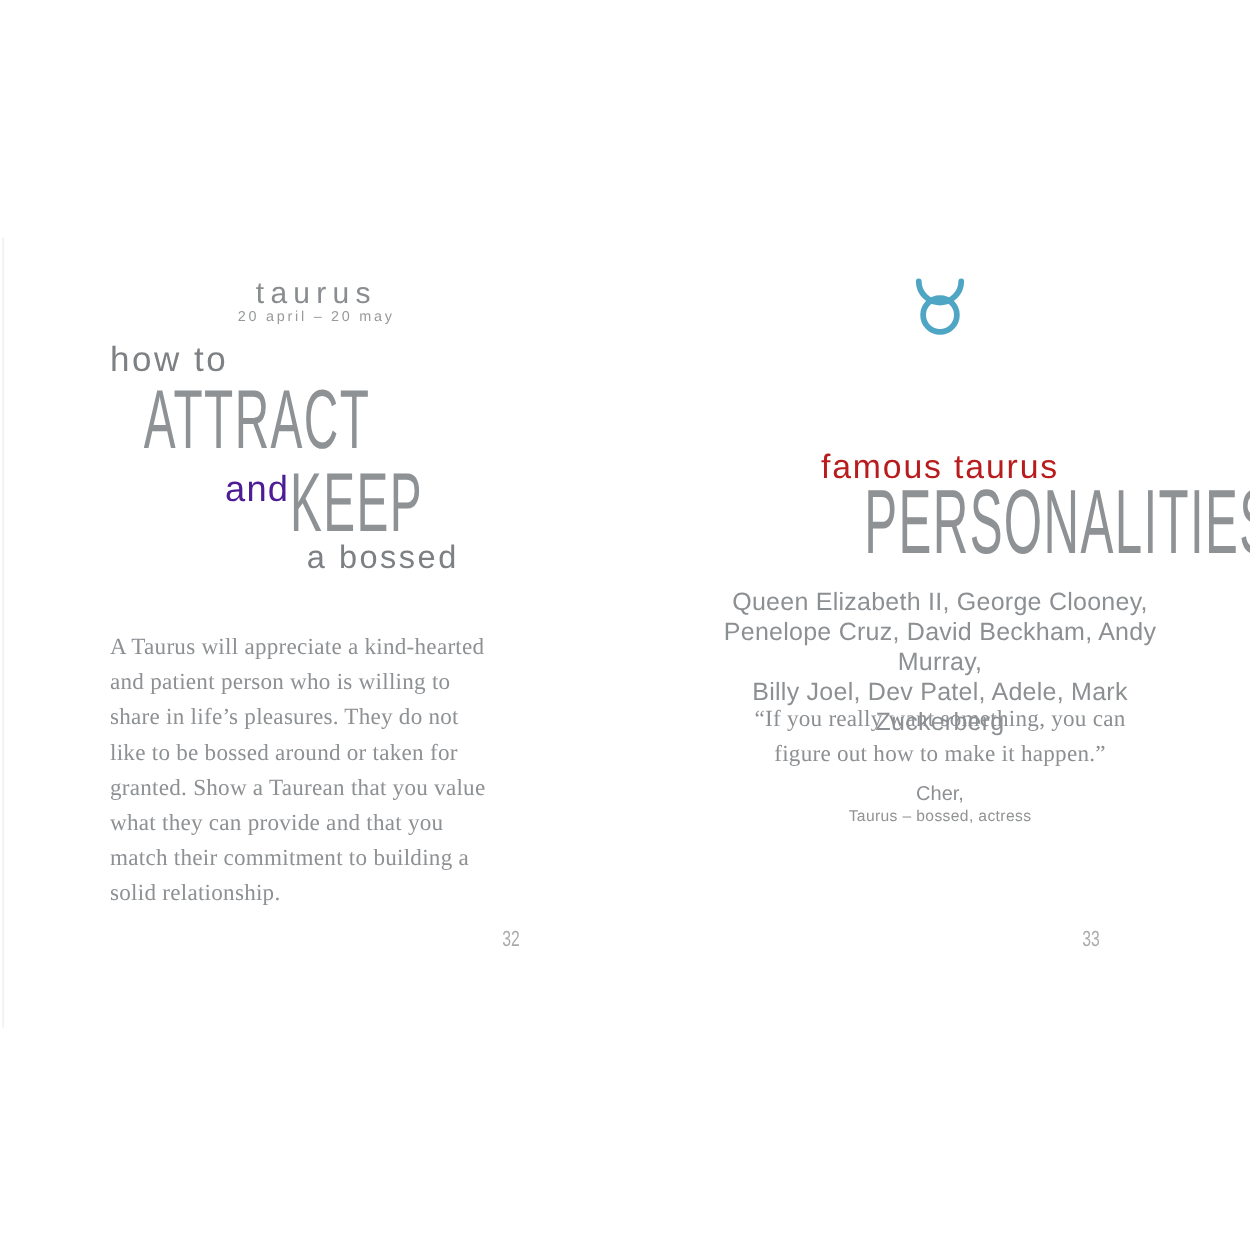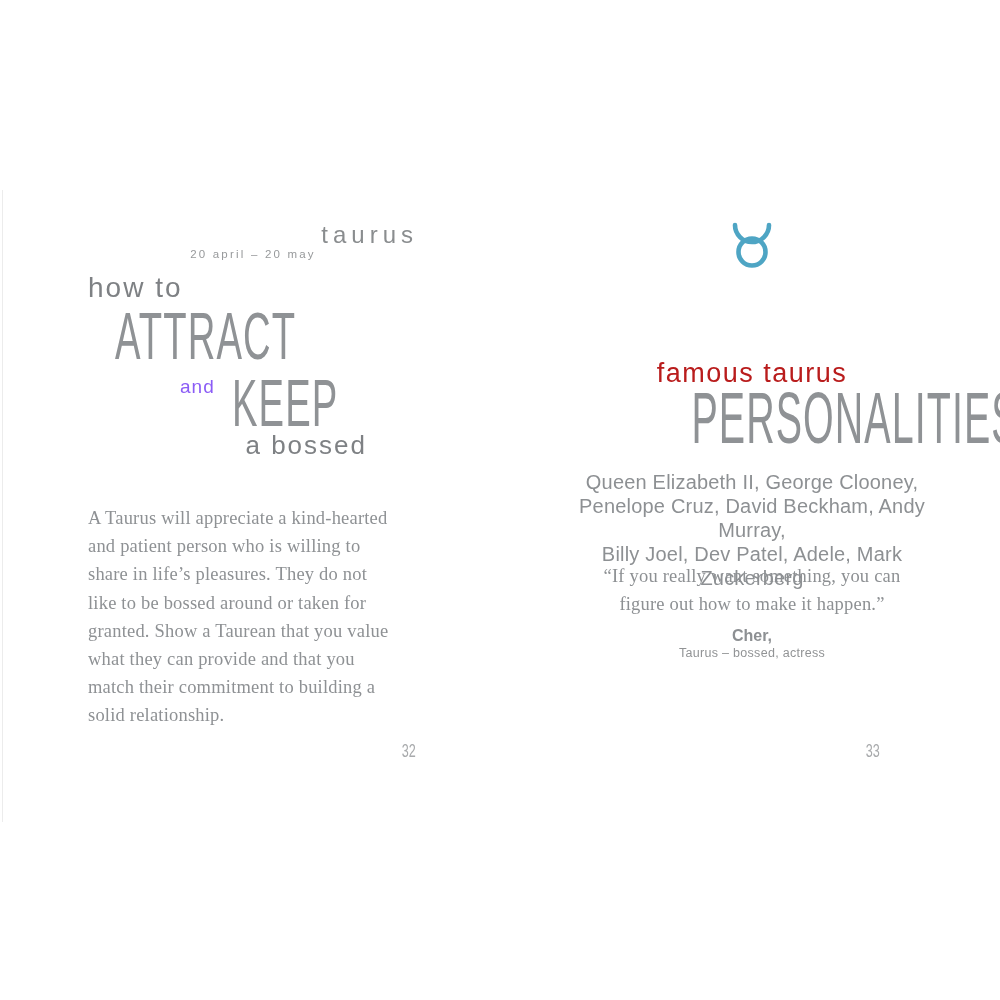--- a/index.html
+++ b/index.html
@@ -21,21 +21,21 @@
     width: 1px;
     height: 632px;
     background: #ececec;
   }
 
   .abs { position: absolute; }
 
   
   .sign-name {
     left: 88px; top: 221px; width: 330px;
-    text-align: right;
+    text-align: center;
     font-size: 24px;
     letter-spacing: 5px;
     color: #8a8d8f;
   }
   .date-range {
     left: 88px; top: 248px; width: 330px;
     text-align: center;
     font-size: 11.5px;
     letter-spacing: 2.2px;
     color: #97999b;
@@ -53,23 +53,23 @@
     letter-spacing: 2px;
     color: #8f9295;
     white-space: nowrap;
     transform: scaleX(0.57);
     transform-origin: left top;
   }
   .word-attract { left: 115px; top: 302px; }
   .word-keep   { left: 232px; top: 369px; }
   .conjunction {
     left: 180px; top: 376px;
-    font-size: 19px;
+    font-size: 29px;
     letter-spacing: 1px;
-    color: #8b5cf6;
+    color: #4c1d95;
   }
   .title-suffix {
     left: 88px; top: 430px; width: 279px;
     text-align: right;
     font-size: 26px;
     letter-spacing: 2px;
     color: #7e8184;
   }
   .body-text {
     left: 88px; top: 504px; width: 350px;
@@ -125,21 +125,20 @@
     line-height: 27.5px;
     letter-spacing: 0.2px;
     color: #8d9093;
     white-space: pre-line;
     font-family: Liberation Serif, serif;
   }
   .attribution-name {
     top: 627px;
     font-size: 16px;
     color: #8d9093;
-    font-weight: bold;
   }
   .attribution-detail {
     top: 646px;
     font-size: 12.5px;
     letter-spacing: 0.3px;
     color: #919395;
   }
 </style>
 </head>
 <body>

